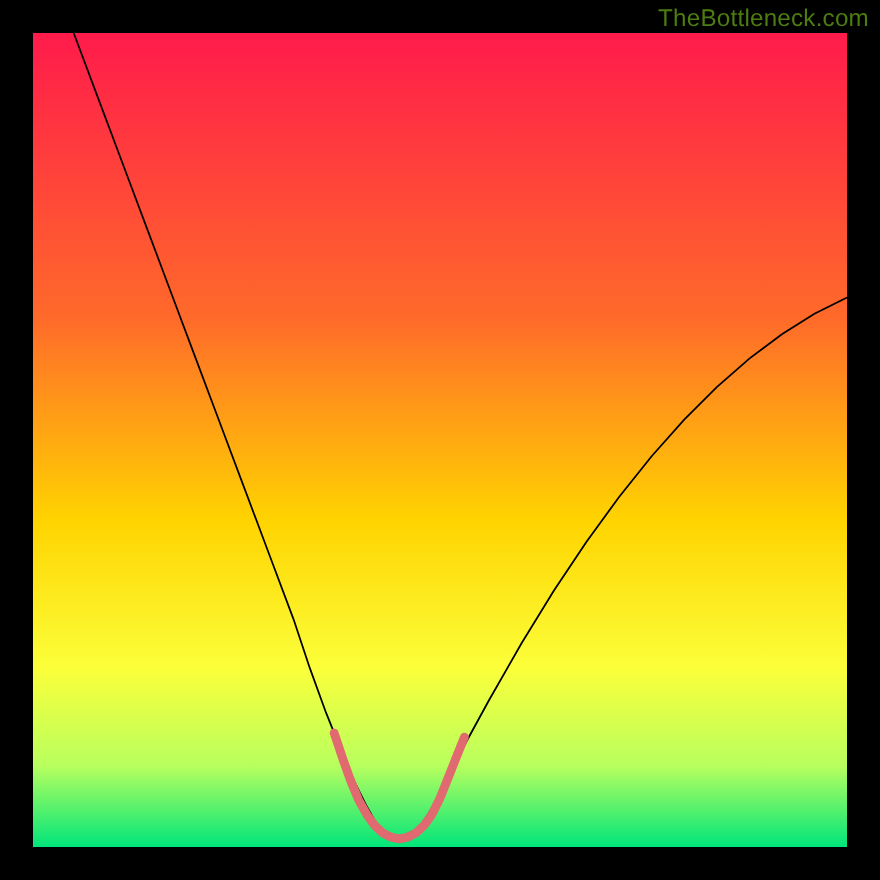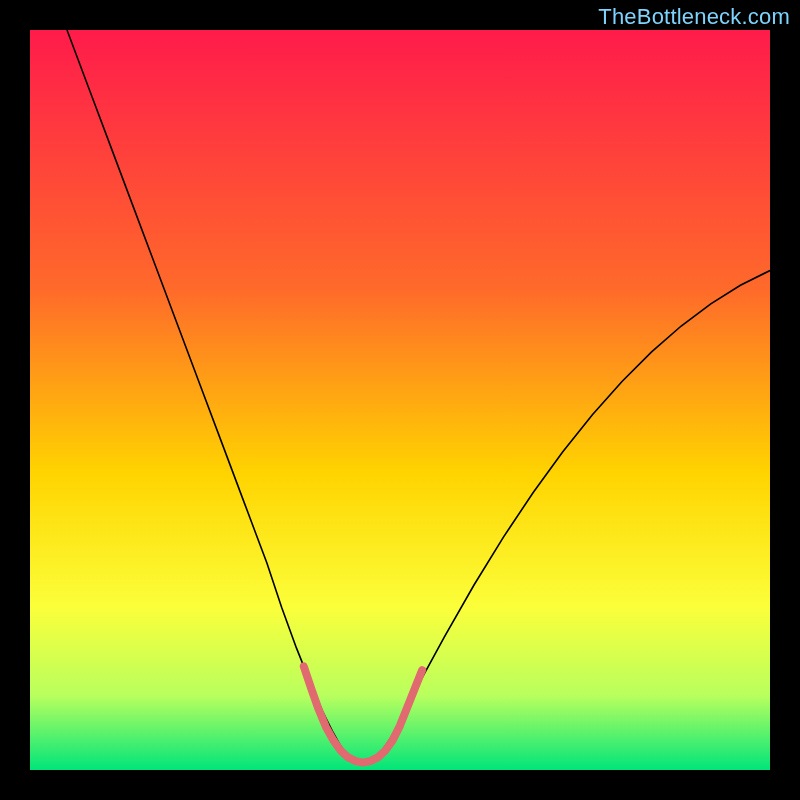--- a/index.html
+++ b/index.html
@@ -17,21 +17,21 @@
     width: 800px;
     height: 800px;
     background: #000;
   }
   .watermark {
     position: absolute;
     top: 4px;
     right: 10px;
     font-family: Arial, Helvetica, sans-serif;
     font-size: 22px;
-    color: #7dd3fc;
+    color: #4d7c0f;
     letter-spacing: 0.2px;
     text-align: right;
   }
   svg.plot {
     position: absolute;
     left: 30px;
     top: 30px;
     width: 740px;
     height: 740px;
     display: block;

